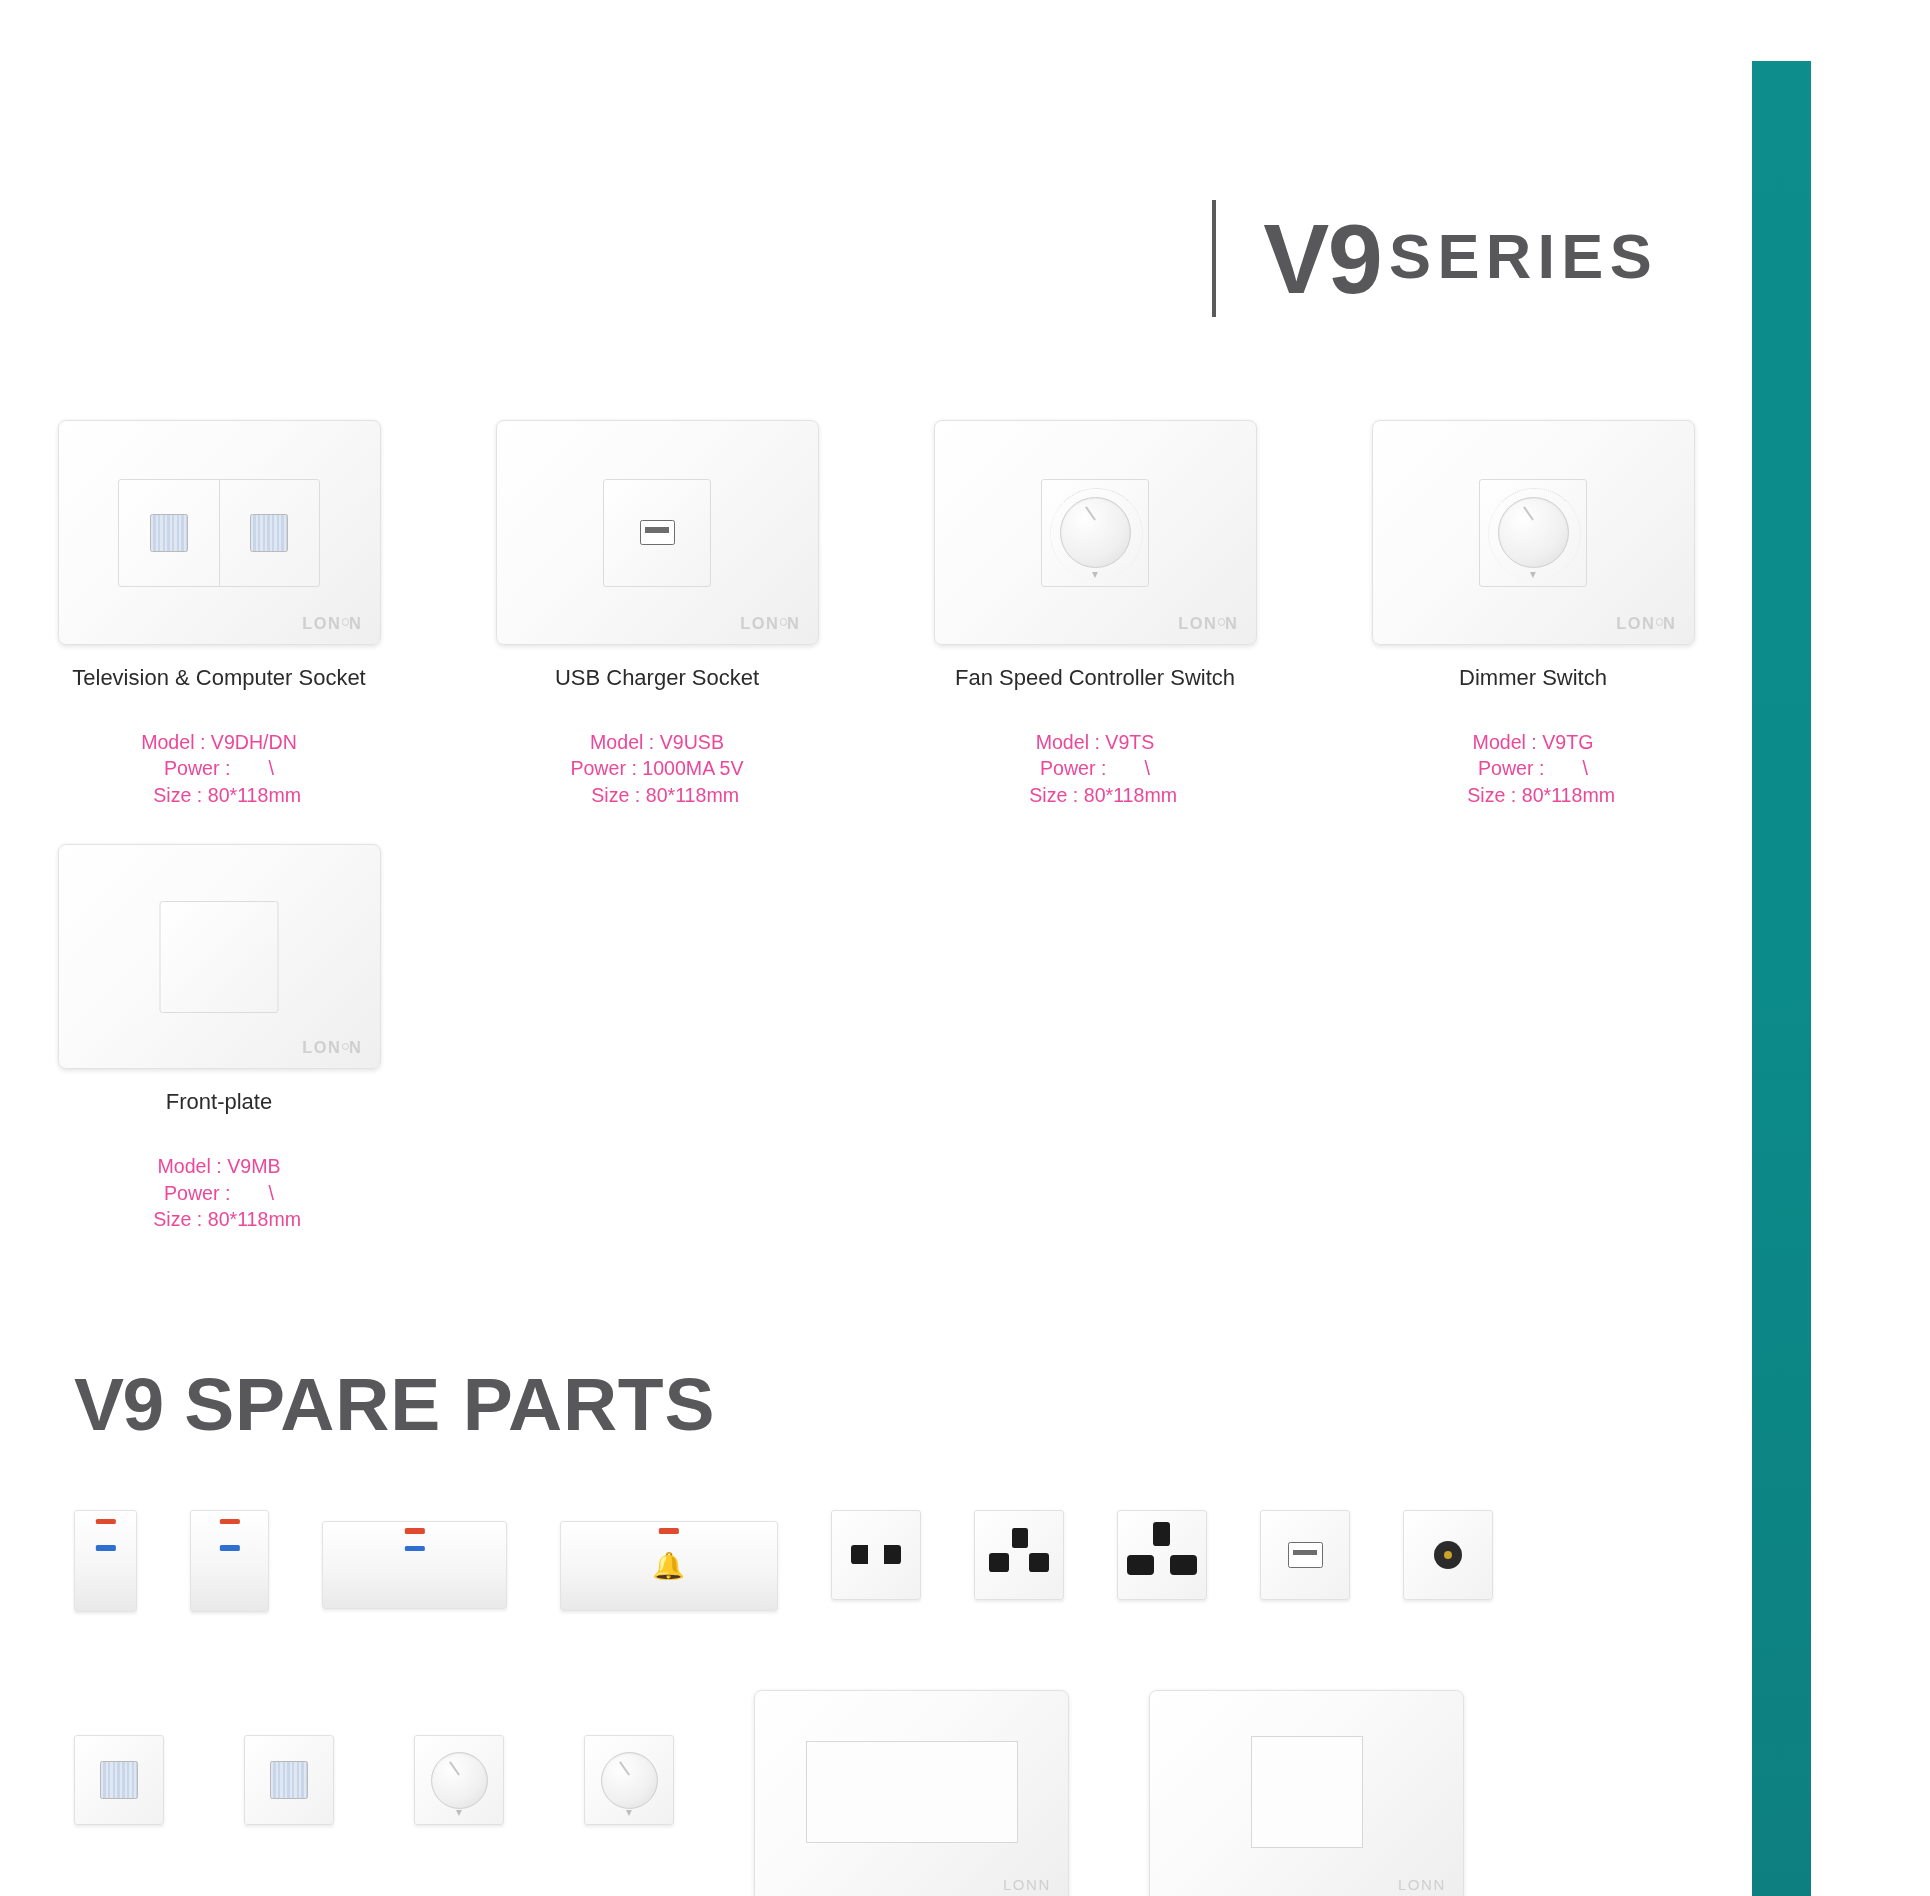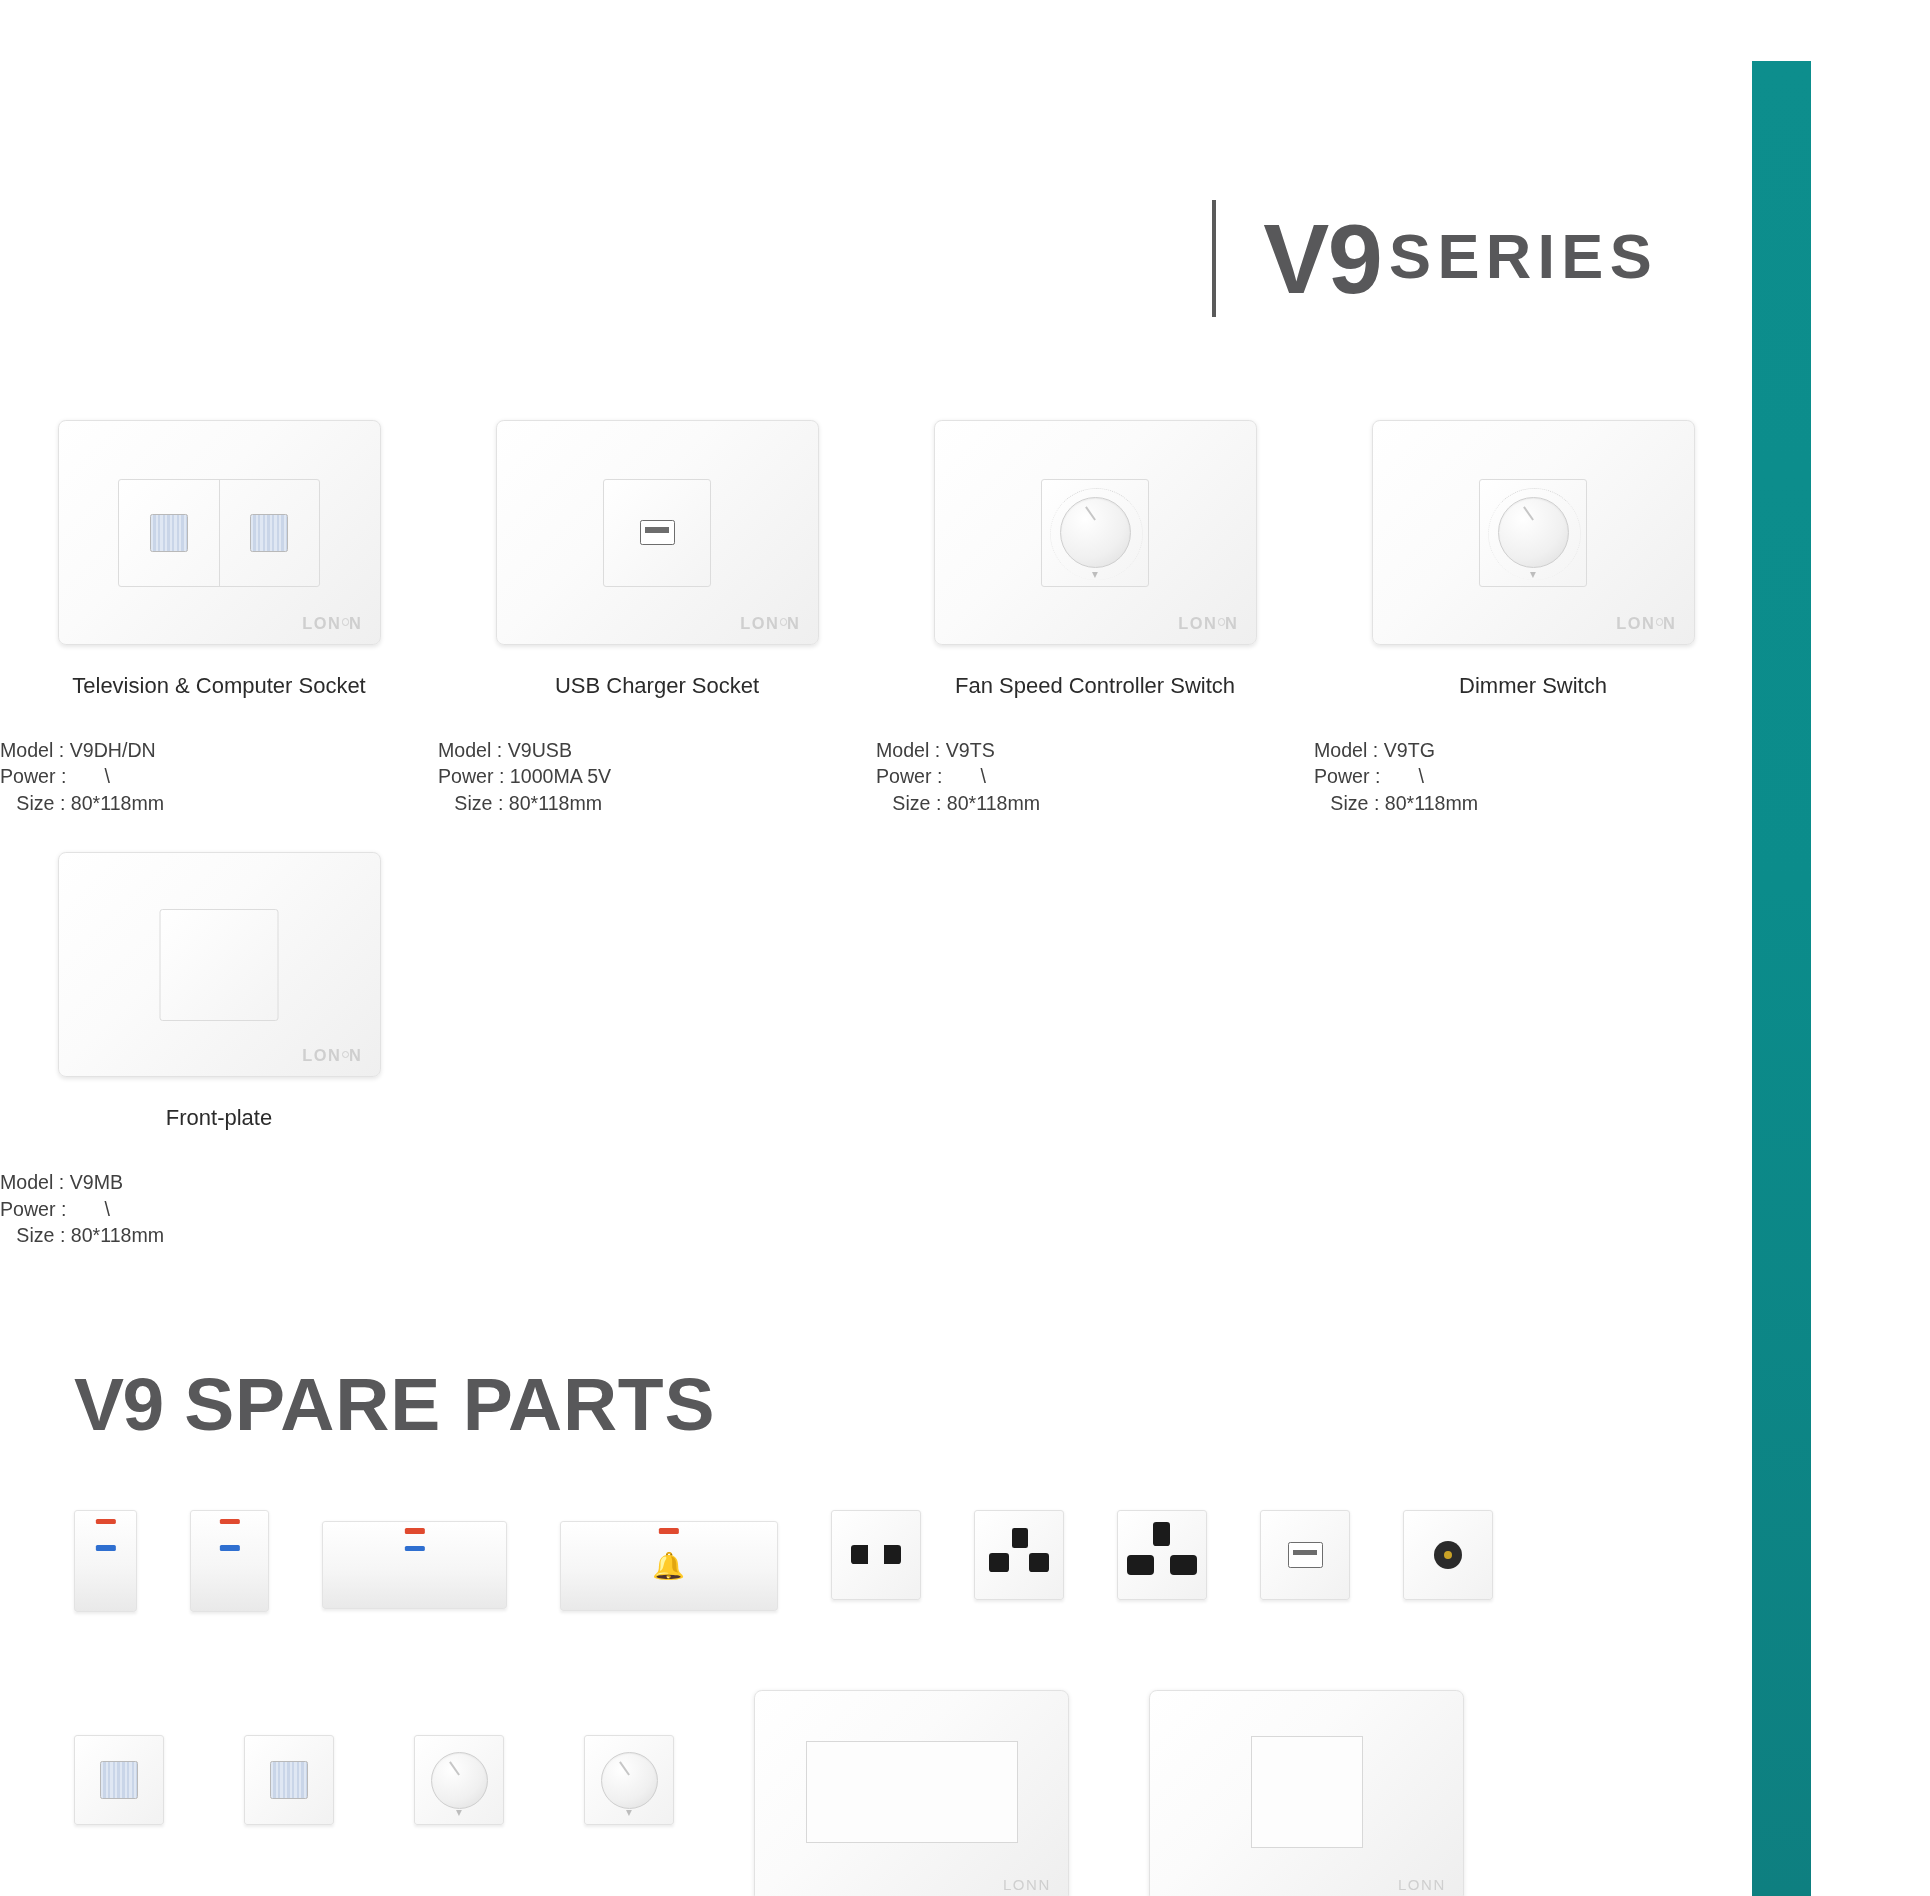--- a/index.html
+++ b/index.html
@@ -203,28 +203,28 @@
     color: #bdbdbd;
   }
   .insert-blank {
     width: 117px;
     height: 110px;
   }
   .caption {
     text-align: center;
     font-size: 22px;
     color: #2b2b2b;
-    margin-top: 23px;
+    margin-top: 15px;
   }
   .spec {
     margin: 38px 0 0 0;
     font-size: 19.6px;
-    color: #404040;
+    color: #ec4899;
     line-height: 1.35;
-    text-align: left;
+    text-align: center;
   }
   .spec div { white-space: pre; }
   
   .spare-title {
     position: absolute;
     left: 74px;
     top: 1361px;
     font-size: 75px;
     font-weight: bold;
     color: #58585a;

